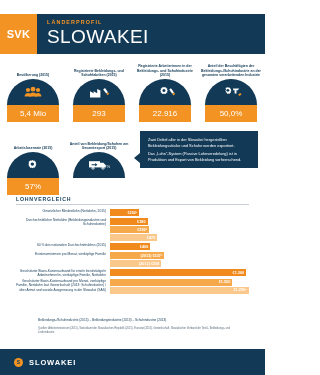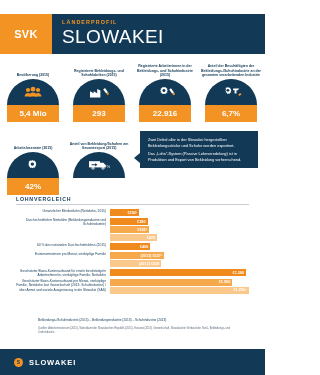--- a/index.html
+++ b/index.html
@@ -7,21 +7,21 @@
     width: 265px; height: 375px;
     background: #ffffff;
     font-family: "Liberation Sans", sans-serif;
     overflow: hidden;
   }
   .page { position: relative; width: 265px; height: 375px; background: #fff; }
 
   
   .header { position: absolute; top: 14px; left: 0; width: 265px; height: 40px; display: flex; }
   .logo-box {
-    width: 52px; height: 40px; background: #f29323;
+    width: 37px; height: 40px; background: #f29323;
     display: flex; align-items: center; justify-content: center;
   }
   .logo-text {
     color: #ffffff; font-size: 11px; font-weight: bold; letter-spacing: .3px;
   }
   .title-box {
     flex: 1; height: 40px; background: #123a57;
     padding: 5px 0 0 10px;
   }
   .kicker {
@@ -49,21 +49,21 @@
   .dial-top {
     height: 26px; background: #123a57;
     border-radius: 26px 26px 0 0;
     display: flex; align-items: center; justify-content: center;
     gap: 2px;
   }
   .dial-bottom {
     height: 17px; background: #f29323;
     display: flex; align-items: center; justify-content: center;
   }
-  .dial-value { color: #ffffff; font-size: 8px; font-weight: bold; }
+  .dial-value { color: #ffffff; font-size: 8px; font-weight: normal; }
   .ic { display: block; }
 
   
   .callout {
     position: absolute; left: 140px; top: 131px;
     width: 118px; background: #123a57;
     padding: 6px 7px 6px 8px;
   }
   .callout p {
     color: #ffffff; font-size: 3.9px; line-height: 5.6px;
@@ -201,40 +201,40 @@
       <div class="dial">
         <div class="dial-top">
           <svg class="ic" width="21" height="13" viewBox="0 0 21 13">
             <path d="M5 1.5l1.05.35.8-.8.8.8L8.7 1.5l.35 1.05 1.05.35-.45 1 .8.8-.8.8.45 1-1.05.35L8.7 7.9l-.8-.75-.8.75L6.05 7.55 5.7 6.5 4.65 6.15l.45-1-.8-.8.8-.8-.45-1z" fill="#ffffff"></path>
             <circle cx="6.85" cy="4.35" r="1.4" fill="#123a57"></circle>
             <path d="M12 2.6h6.2l-1.4 1.7h-1.3v3.3h-1.9V4.3h-1.3z" fill="#ffffff"></path>
             <path d="M17.2 8.6l2.2-1.6 1.1 1.5-2.2 1.6z" fill="#f29323"></path>
           </svg>
         </div>
         <div class="dial-bottom">
-          <span class="dial-value">6,7%</span>
+          <span class="dial-value">50,0%</span>
         </div>
       </div>
     </div>
 
   </div>
 
   <div class="stats-row row2">
 
     <div class="stat">
       <div class="stat-label">Arbeitslosenrate (2015)</div>
       <div class="dial">
         <div class="dial-top">
           <svg class="ic" width="14" height="13" viewBox="0 0 14 13">
             <path d="M4.2 1.4l1.2.4.95-.9.95.9 1.2-.4.4 1.2 1.2.4-.5 1.15.9.95-.9.95.5 1.15-1.2.4-.4 1.3-1.2-.5-.95.9-.95-.9-1.2.5-.4-1.3-1.2-.4.5-1.15-.9-.95.9-.95-.5-1.15z" fill="#ffffff"></path>
             <circle cx="6.35" cy="5.1" r="1.7" fill="#123a57"></circle>
           </svg>
         </div>
         <div class="dial-bottom">
-          <span class="dial-value">42%</span>
+          <span class="dial-value">57%</span>
         </div>
       </div>
     </div>
 
     <div class="stat">
       <div class="stat-label">Anteil von Bekleidung/Schuhen am Gesamtexport (2015)</div>
       <div class="dial">
         <div class="dial-top">
           <svg class="ic" width="22" height="12" viewBox="0 0 22 12">
             <rect x="1" y="2.2" width="11" height="6.2" fill="#ffffff"></rect>

